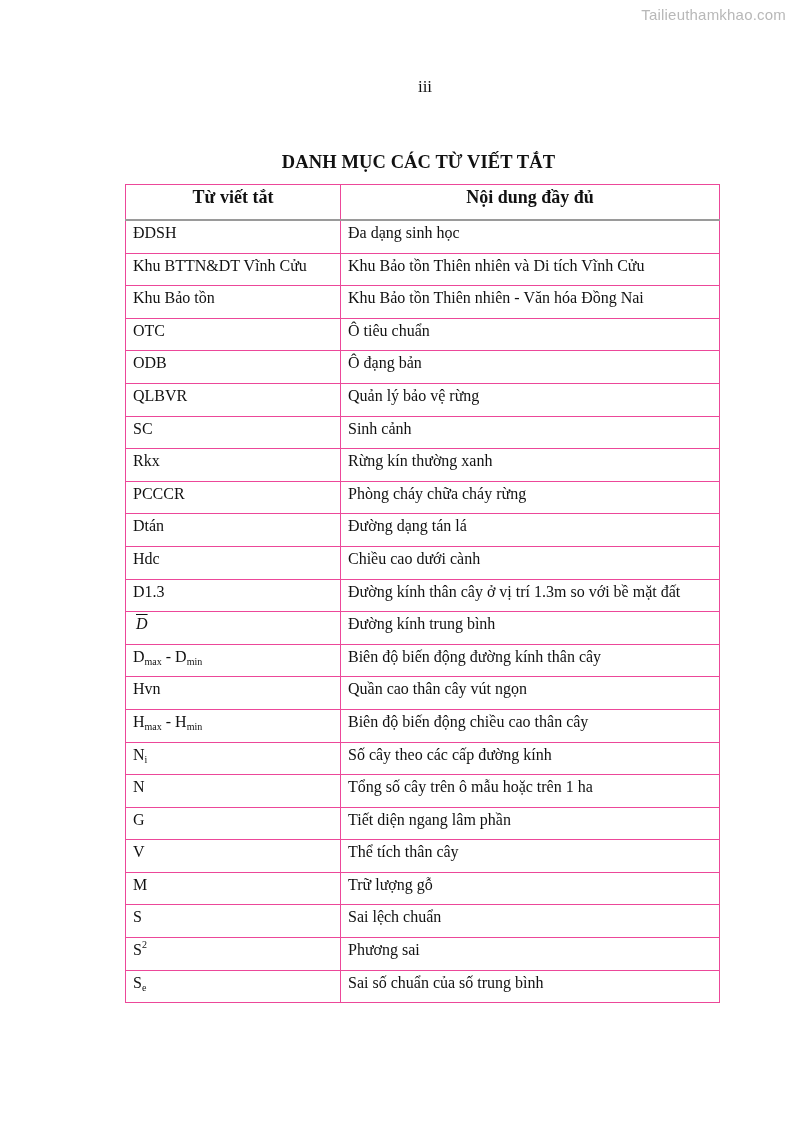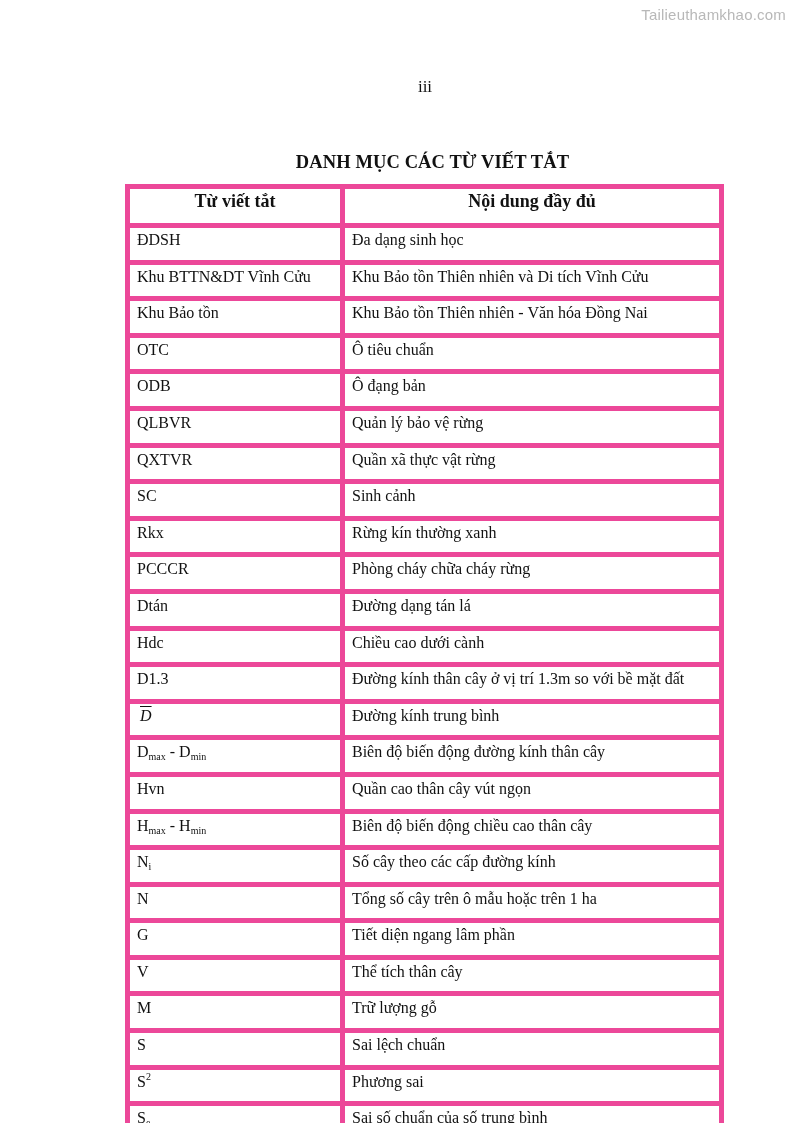--- a/index.html
+++ b/index.html
@@ -28,40 +28,40 @@
       position: absolute;
       top: 77px;
       left: 0;
       width: 850px;
       text-align: center;
       font-size: 17px;
     }
     .doc-title {
       position: absolute;
       top: 152px;
-      left: 136px;
+      left: 122px;
       width: 593px;
       text-align: center;
       font-size: 18.5px;
       font-weight: bold;
       letter-spacing: 0.1px;
     }
     table.abbr {
       position: absolute;
       top: 184px;
       left: 125px;
       width: 594px;
       border-collapse: collapse;
       table-layout: fixed;
       font-size: 16px;
     }
     table.abbr col.c1 { width: 215px; }
     table.abbr col.c2 { width: 379px; }
     table.abbr th, table.abbr td {
-      border: 5px solid #ec4899;
+      border: 1px solid #ec4899;
       padding: 0 0 0 7px;
       vertical-align: top;
       text-align: left;
       white-space: nowrap;
       overflow: hidden;
     }
     table.abbr th {
       height: 32px;
       font-weight: bold;
       font-size: 18px;
@@ -125,24 +125,20 @@
       </tr>
     <tr>
         <td>ODB</td>
         <td>Ô đạng bản</td>
       </tr>
     <tr>
         <td>QLBVR</td>
         <td>Quản lý bảo vệ rừng</td>
       </tr>
     <tr>
-        <td>QXTVR</td>
-        <td>Quần xã thực vật rừng</td>
-      </tr>
-    <tr>
         <td>SC</td>
         <td>Sinh cảnh</td>
       </tr>
     <tr>
         <td>Rkx</td>
         <td>Rừng kín thường xanh</td>
       </tr>
     <tr>
         <td>PCCCR</td>
         <td>Phòng cháy chữa cháy rừng</td>

